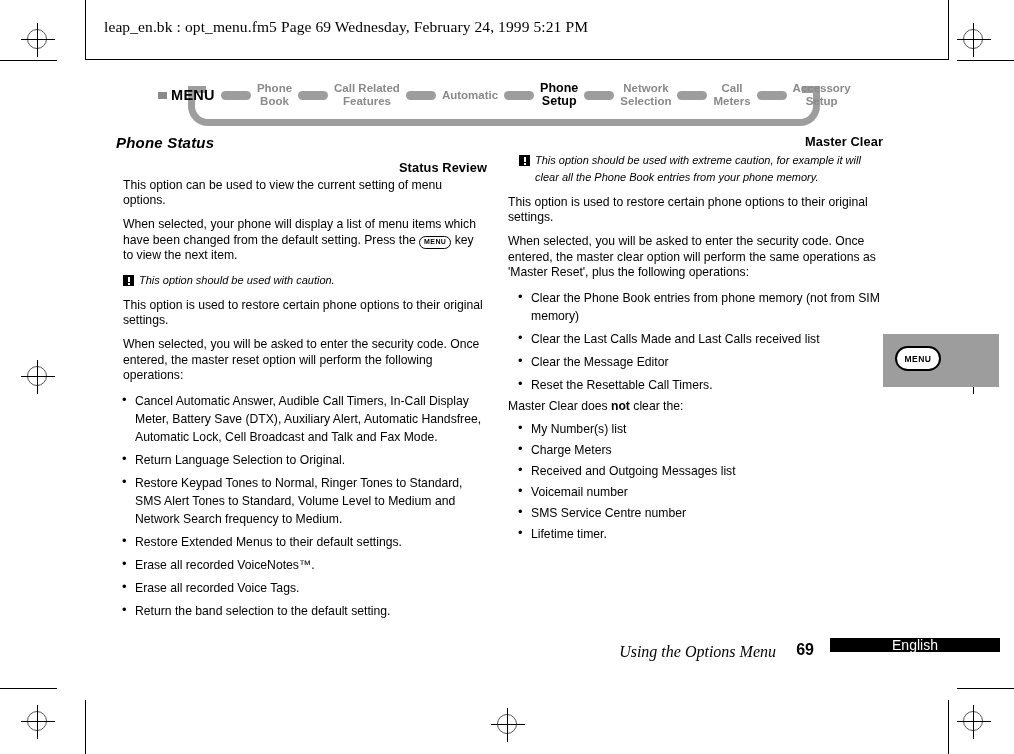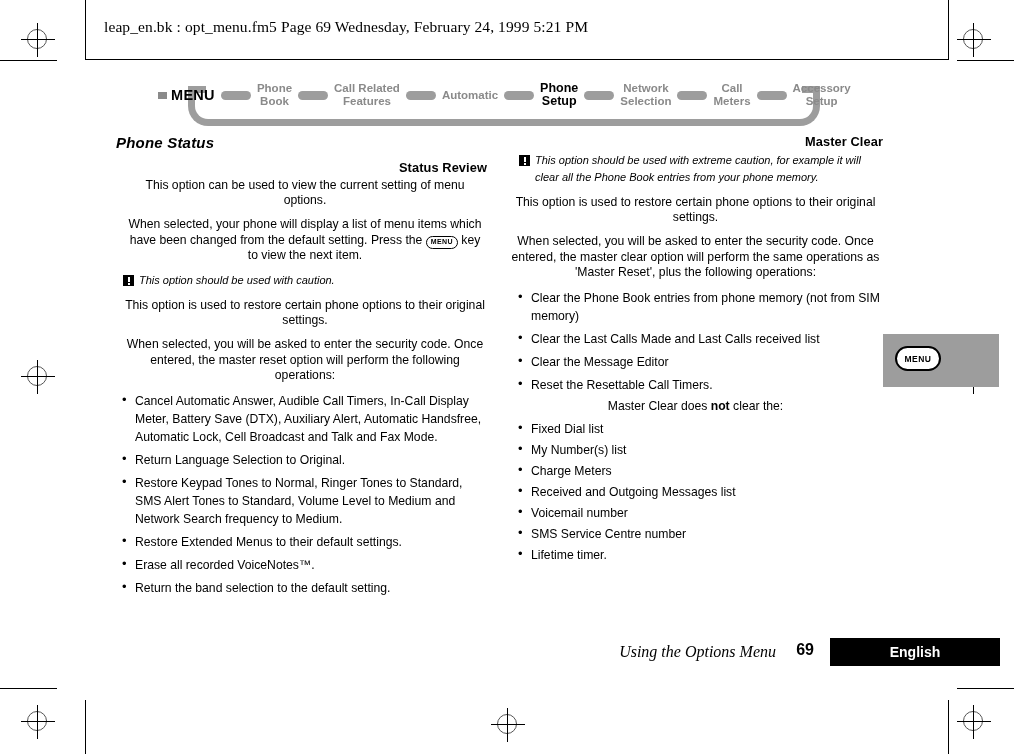--- a/index.html
+++ b/index.html
@@ -184,21 +184,20 @@
     margin: 0 0 3px 0;
     letter-spacing: 0.1px;
     text-align: right;
   }
 
   p.body {
     font-size: 12.2px;
     line-height: 15.2px;
     margin: 0 0 9px 0;
     padding-left: 11px;
-    text-align: center;
   }
   p.body.noindent { padding-left: 0; }
 
   .warning {
     display: flex;
     align-items: flex-start;
     padding-left: 11px;
     margin: 0 0 9px 0;
   }
   .warn-icon {
@@ -318,28 +317,28 @@
     right: 186px;
     top: 3px;
     font-size: 16px;
     font-weight: bold;
   }
   .footer-lang {
     position: absolute;
     right: 0;
     top: 0;
     width: 170px;
-    height: 28px;
+    height: 14px;
     background: #000;
     color: #fff;
     display: flex;
     align-items: center;
     justify-content: center;
     font-size: 14px;
-    font-weight: bold;
+    font-weight: normal;
   }
 </style>
 </head>
 <body>
 
 <div class="reg-mark" style="left:21px; top:23px;">
   <div class="circle"></div>
   <div class="vline"></div>
   <div class="hline"></div>
 </div>
@@ -444,41 +443,41 @@
     <span class="warn-text">This option should be used with caution.</span>
   </div>
   <p class="body">This option is used to restore certain phone options to their original settings.</p>
   <p class="body">When selected, you will be asked to enter the security code. Once entered, the master reset option will perform the following operations:</p>
   <ul class="bullets">
     <li>Cancel Automatic Answer, Audible Call Timers, In-Call Display Meter, Battery Save (DTX), Auxiliary Alert, Automatic Handsfree, Automatic Lock, Cell Broadcast and Talk and Fax Mode.</li>
     <li>Return Language Selection to Original.</li>
     <li>Restore Keypad Tones to Normal, Ringer Tones to Standard, SMS Alert Tones to Standard, Volume Level to Medium and Network Search frequency to Medium.</li>
     <li>Restore Extended Menus to their default settings.</li>
     <li>Erase all recorded VoiceNotes™.</li>
+    <li>Erase all recorded Voice Tags.</li>
     <li>Return the band selection to the default setting.</li>
   </ul>
 </div>
 
 <div class="col col-right">
   <h2 class="section">Master Clear</h2>
   <div class="warning">
     <span class="warn-icon"></span>
     <span class="warn-text">This option should be used with extreme caution, for example it will clear all the Phone Book entries from your phone memory.</span>
   </div>
   <p class="body noindent">This option is used to restore certain phone options to their original settings.</p>
   <p class="body noindent">When selected, you will be asked to enter the security code. Once entered, the master clear option will perform the same operations as 'Master Reset', plus the following operations:</p>
   <ul class="bullets">
     <li>Clear the Phone Book entries from phone memory (not from SIM memory)</li>
     <li>Clear the Last Calls Made and Last Calls received list</li>
     <li>Clear the Message Editor</li>
     <li>Reset the Resettable Call Timers.</li>
   </ul>
   <p class="body noindent" style="margin-top:4px; margin-bottom:6px;"><span>Master Clear does </span><span class="bold-inline">not</span><span> clear the:</span></p>
   <ul class="bullets tight">
-    <li>Fixed Dial list</li>
     <li>My Number(s) list</li>
     <li>Charge Meters</li>
     <li>Received and Outgoing Messages list</li>
     <li>Voicemail number</li>
     <li>SMS Service Centre number</li>
     <li>Lifetime timer.</li>
   </ul>
 </div>
 
 <div class="thumb-tab">

